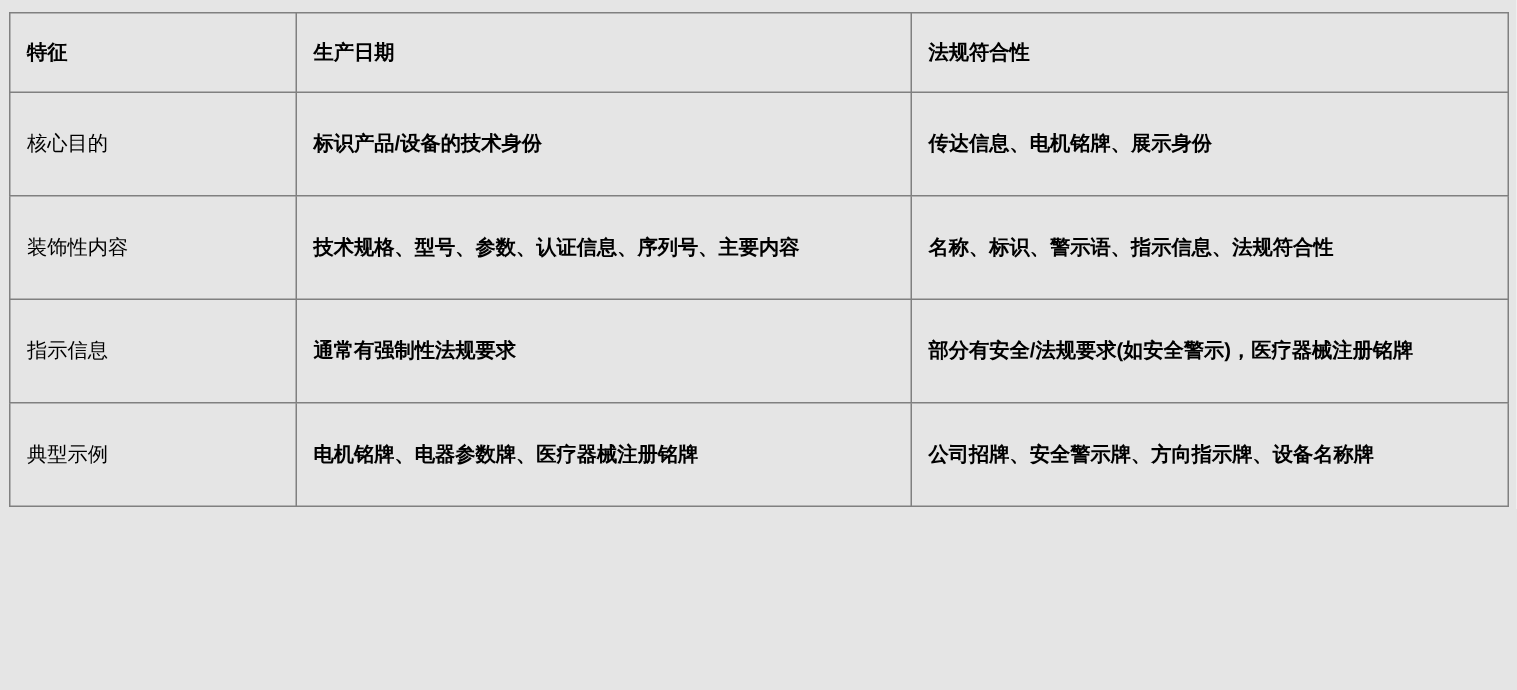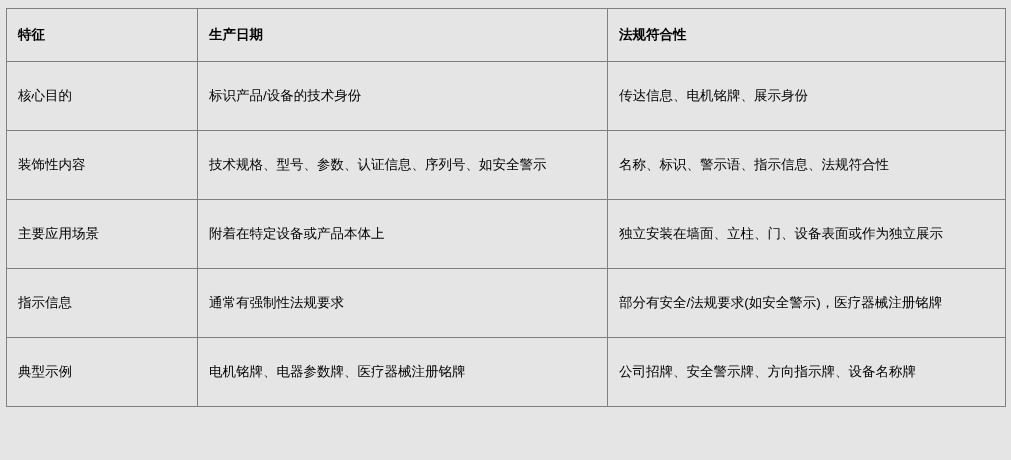--- a/index.html
+++ b/index.html
@@ -35,20 +35,21 @@
   table.comparison col.c2 { width: 398px; }
 
   table.comparison th,
   table.comparison td {
     border: 1px solid #808080;
     padding: 10px 10px 10px 11px;
     vertical-align: middle;
     text-align: left;
     line-height: 1.45;
     word-break: break-all;
+    font-weight: bold;
   }
   table.comparison thead th {
     font-weight: bold;
     height: 32px;
   }
   table.comparison tbody td {
     height: 48px;
   }
   table.comparison tbody tr td:first-child {
     font-weight: normal;
@@ -72,27 +73,22 @@
       </tr>
     </thead>
     <tbody>
       <tr>
         <td>核心目的</td>
         <td>标识产品/设备的技术身份</td>
         <td>传达信息、电机铭牌、展示身份</td>
       </tr>
       <tr>
         <td>装饰性内容</td>
-        <td>技术规格、型号、参数、认证信息、序列号、如安全警示</td>
+        <td>技术规格、型号、参数、认证信息、序列号、主要内容</td>
         <td>名称、标识、警示语、指示信息、法规符合性</td>
-      </tr>
-      <tr>
-        <td>主要应用场景</td>
-        <td>附着在特定设备或产品本体上</td>
-        <td>独立安装在墙面、立柱、门、设备表面或作为独立展示</td>
       </tr>
       <tr>
         <td>指示信息</td>
         <td>通常有强制性法规要求</td>
         <td>部分有安全/法规要求(如安全警示)，医疗器械注册铭牌</td>
       </tr>
       <tr>
         <td>典型示例</td>
         <td>电机铭牌、电器参数牌、医疗器械注册铭牌</td>
         <td>公司招牌、安全警示牌、方向指示牌、设备名称牌</td>

